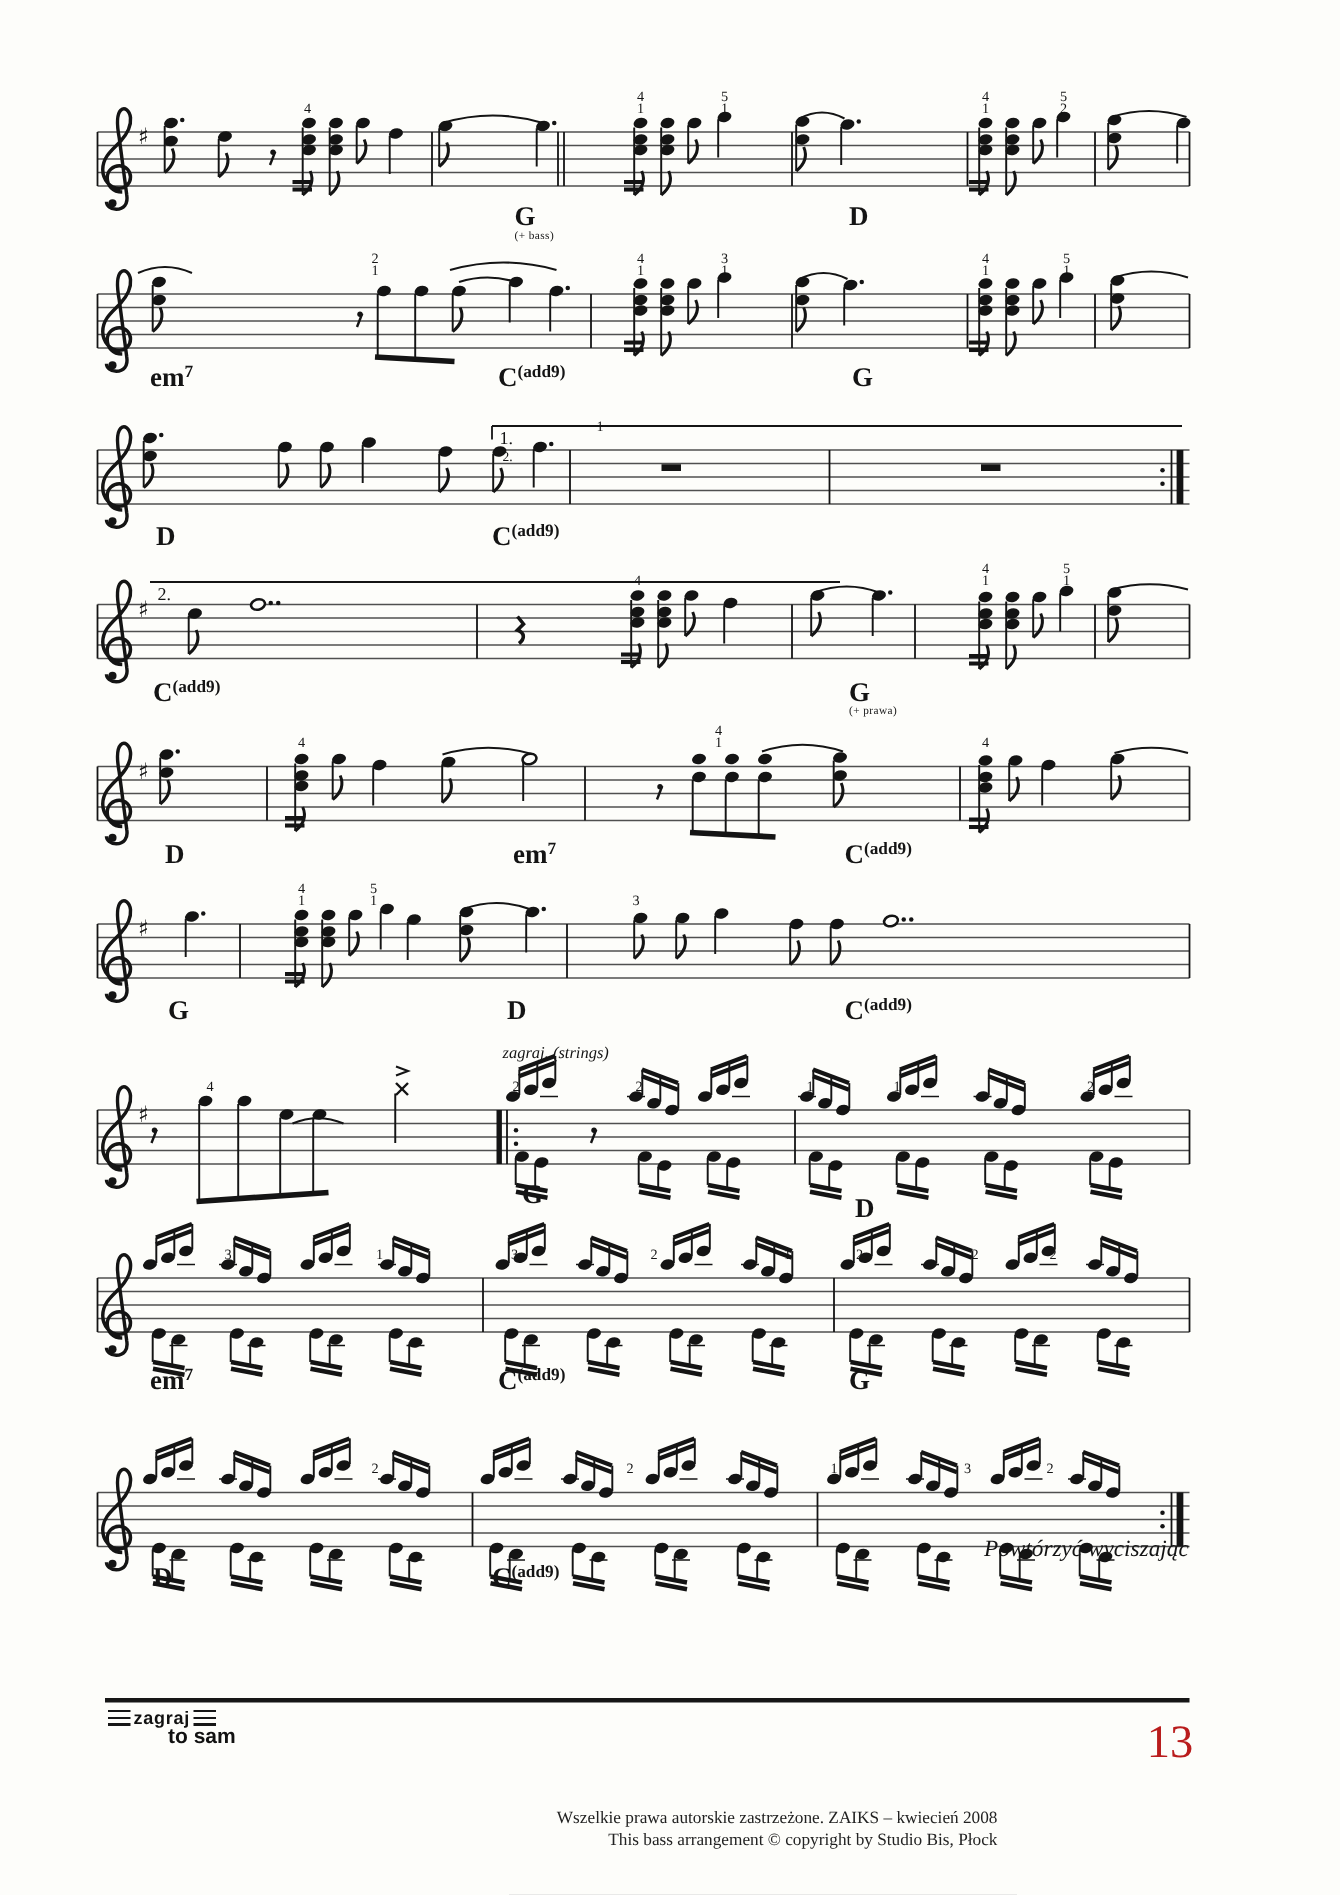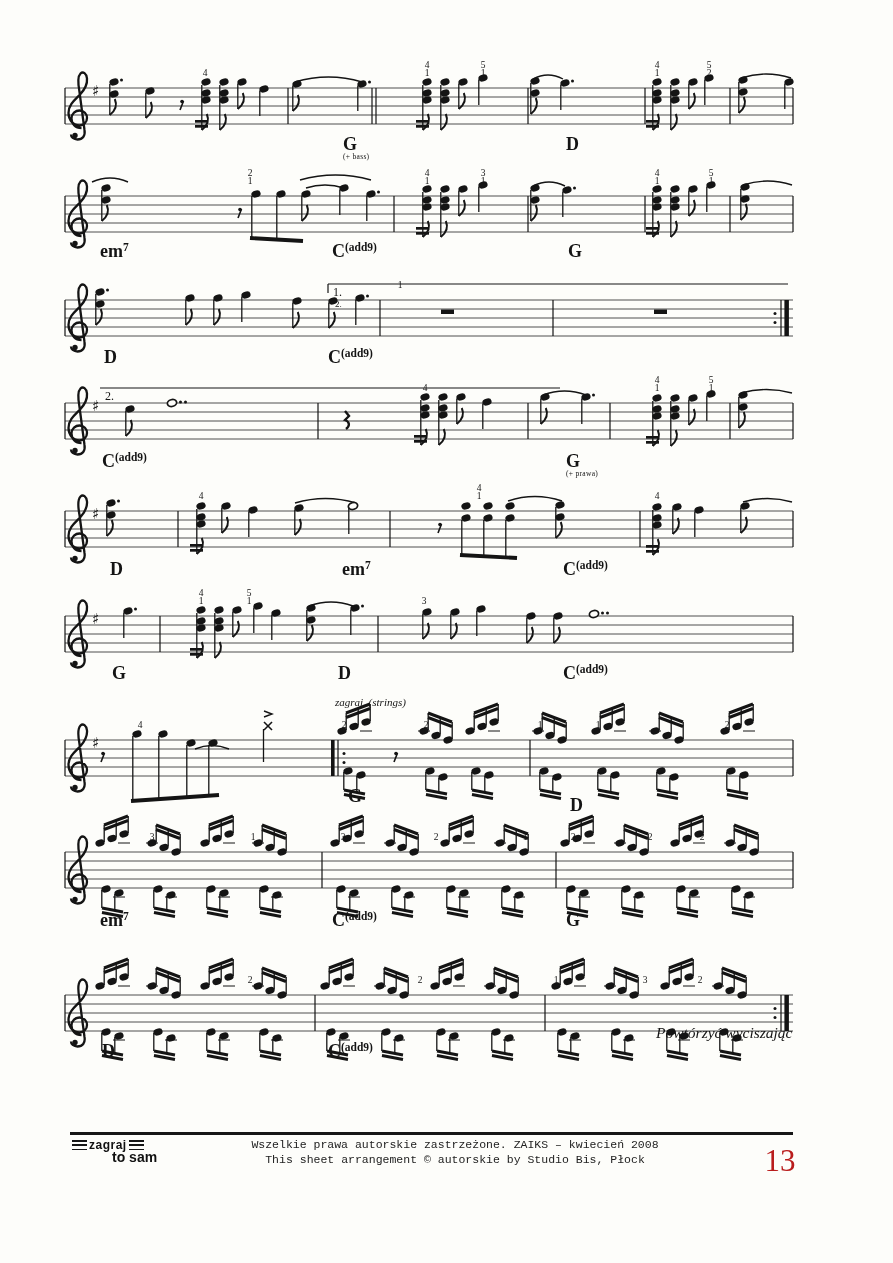--- a/index.html
+++ b/index.html
@@ -18,22 +18,22 @@
   .ann{position:absolute;font-style:italic;color:#141414;white-space:nowrap;}
   .ann.small{font-size:11px;}
   .ann.big{font-size:15.5px;}
   .footer-rule{position:absolute;left:70px;top:1132px;width:723px;height:2.5px;background:#161616;}
   .logo{position:absolute;left:72px;top:1138px;color:#111;font-family:"Liberation Sans",sans-serif;}
   .logo-row{display:flex;align-items:center;gap:2px;}
   .logo-stripes{display:inline-block;width:15px;height:11px;
      background:repeating-linear-gradient(to bottom,#161616 0 1.6px,transparent 1.6px 4.4px);}
   .logo-word{font-weight:bold;font-size:12px;letter-spacing:.5px;}
   .logo-sub{display:block;font-weight:bold;font-size:14px;margin-left:40px;margin-top:-3px;}
-  .rights{position:absolute;left:245px;top:1138px;width:420px;text-align:center;
-          font-family:Liberation Mono, monospace;font-size:11.5px;line-height:14.5px;color:#222;}
+  .rights{position:absolute;left:245px;top:1205px;width:420px;text-align:right;
+          font-family:Liberation Serif, serif;font-size:11.5px;line-height:14.5px;color:#222;}
   .pagenum{position:absolute;left:748px;top:1143px;width:64px;text-align:center;
            font-size:31px;color:#b91c1c;}
 </style>
 </head>
 <body>
 
 <div class="page">
   <svg id="music-svg" width="893" height="1263" viewBox="0 0 893 1263">
       <g>
         <line x1="65" y1="88" x2="793" y2="88" stroke="#4f4f4f" stroke-width="1"></line>
@@ -1203,17 +1203,17 @@
     <span class="logo-row">
       <span class="logo-stripes"></span>
       <span class="logo-word">zagraj</span>
       <span class="logo-stripes"></span>
     </span>
     <span class="logo-sub">to sam</span>
   </div>
 
   <div class="rights">
     <div>Wszelkie prawa autorskie zastrzeżone. ZAIKS – kwiecień 2008</div>
-    <div>This sheet arrangement © autorskie by Studio Bis, Płock</div>
+    <div>This bass arrangement © copyright by Studio Bis, Płock</div>
   </div>
 
   <div class="pagenum">13</div>
 </div>
 
 </body></html>

